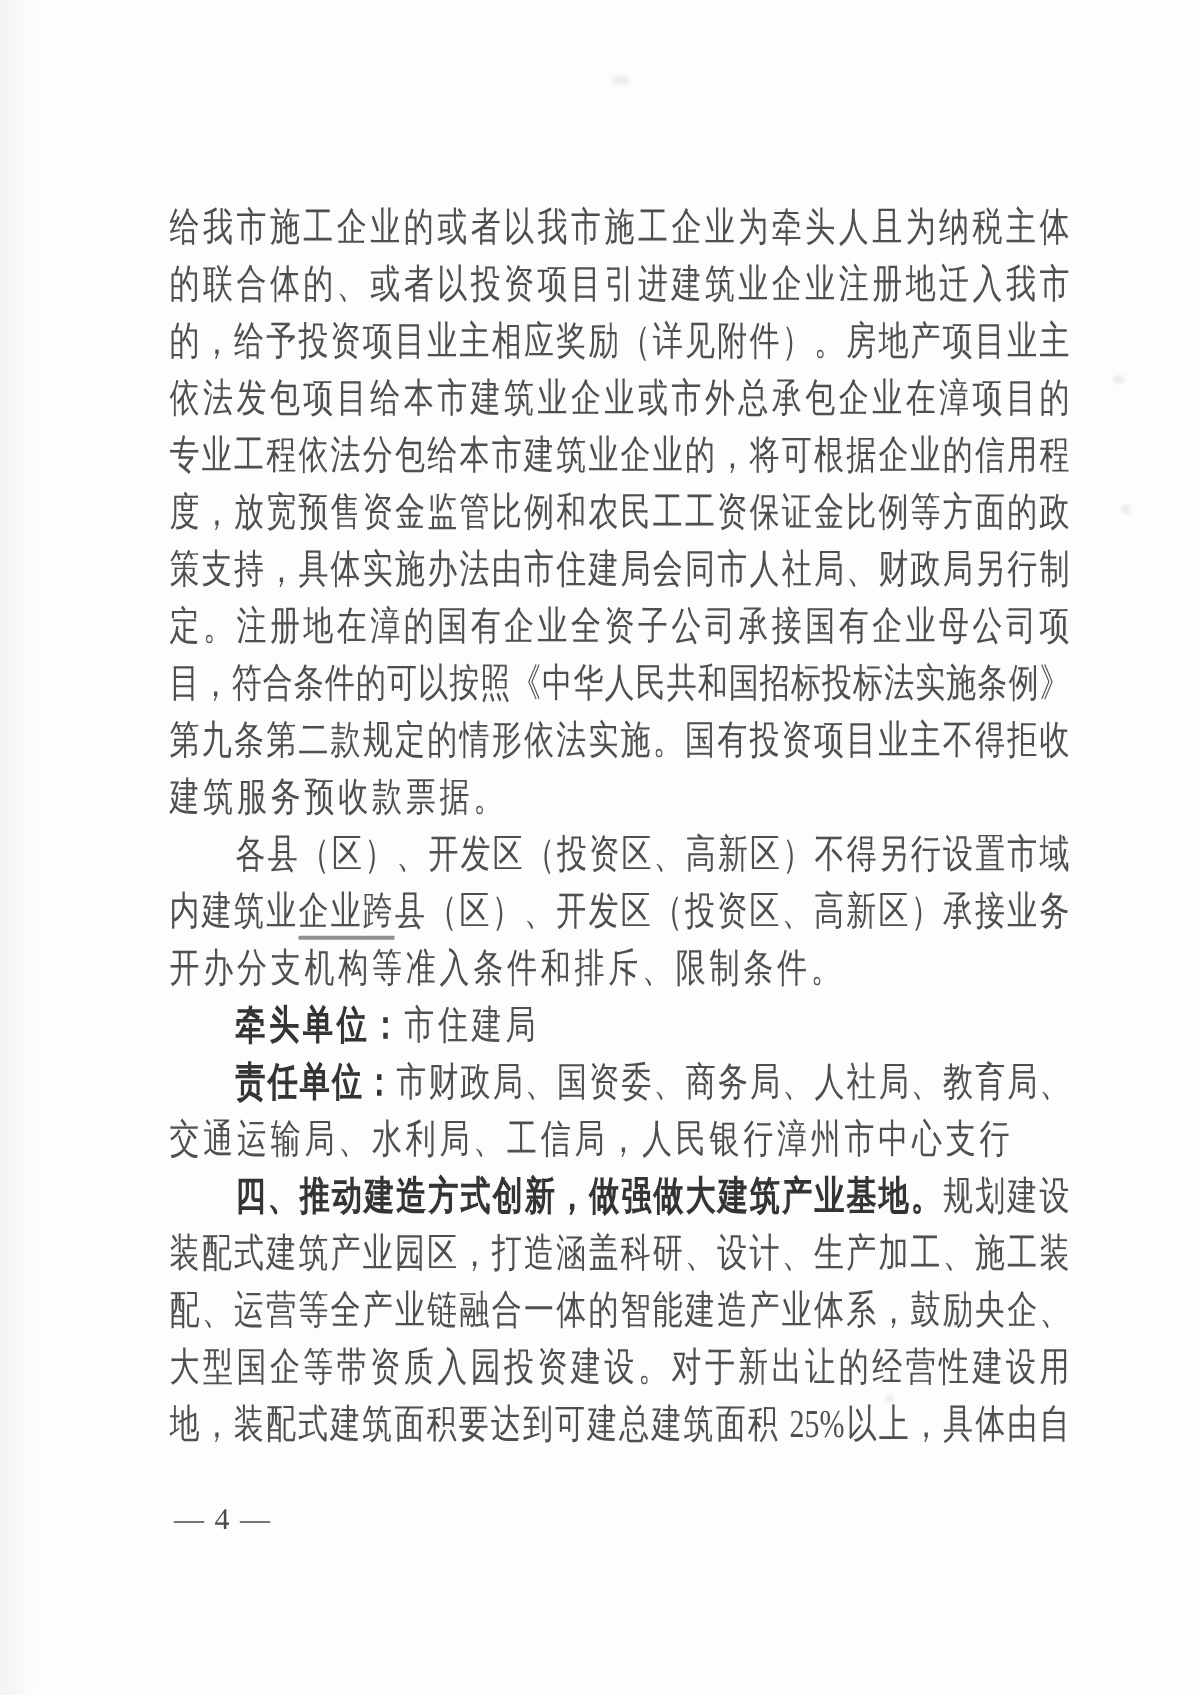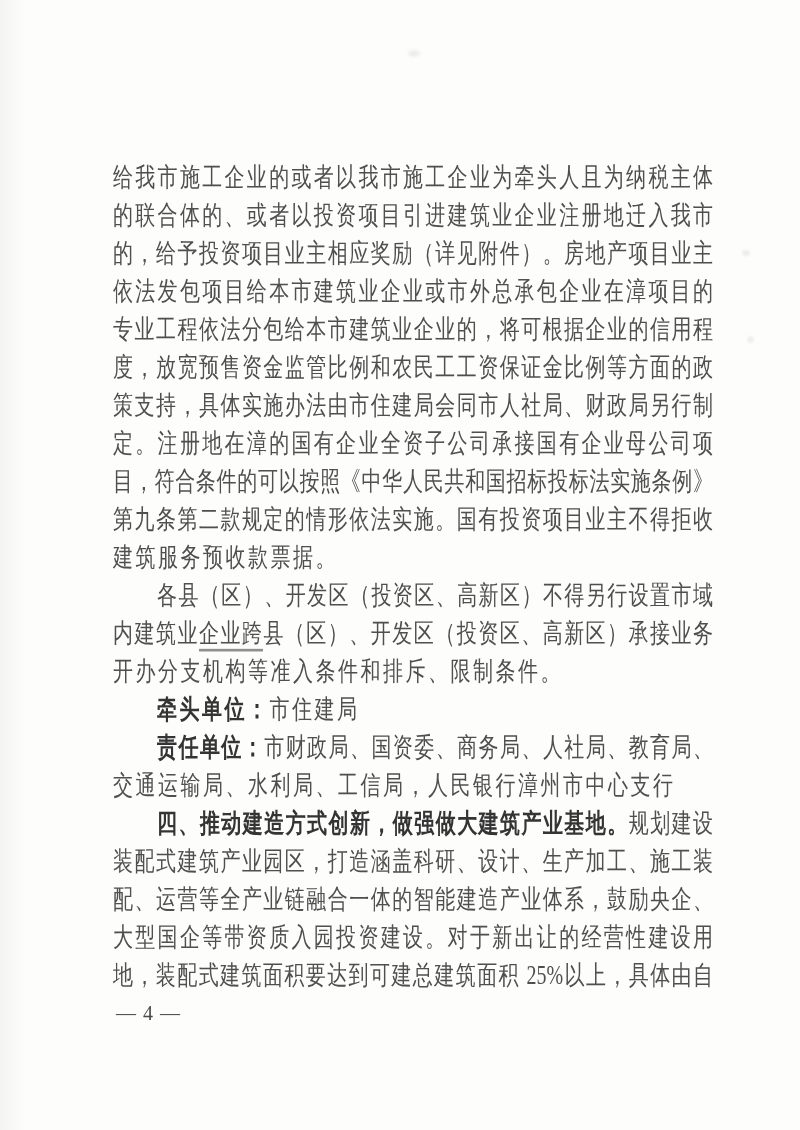--- a/index.html
+++ b/index.html
@@ -21,21 +21,20 @@
     left: 0; top: 0; bottom: 0;
     width: 26px;
     background: linear-gradient(to right, rgba(120,120,120,0.07), rgba(120,120,120,0));
     pointer-events: none;
   }
   .content {
     position: absolute;
     left: 113px;
     top: 133px;
     width: 600px;
-    margin-top: 25px;
   }
   .line {
     box-sizing: border-box;
     width: 100%;
     height: 38px;
     line-height: 38px;
     font-size: 20px;
     color: #4f4f4f;
     text-align: justify;
     text-align-last: justify;

